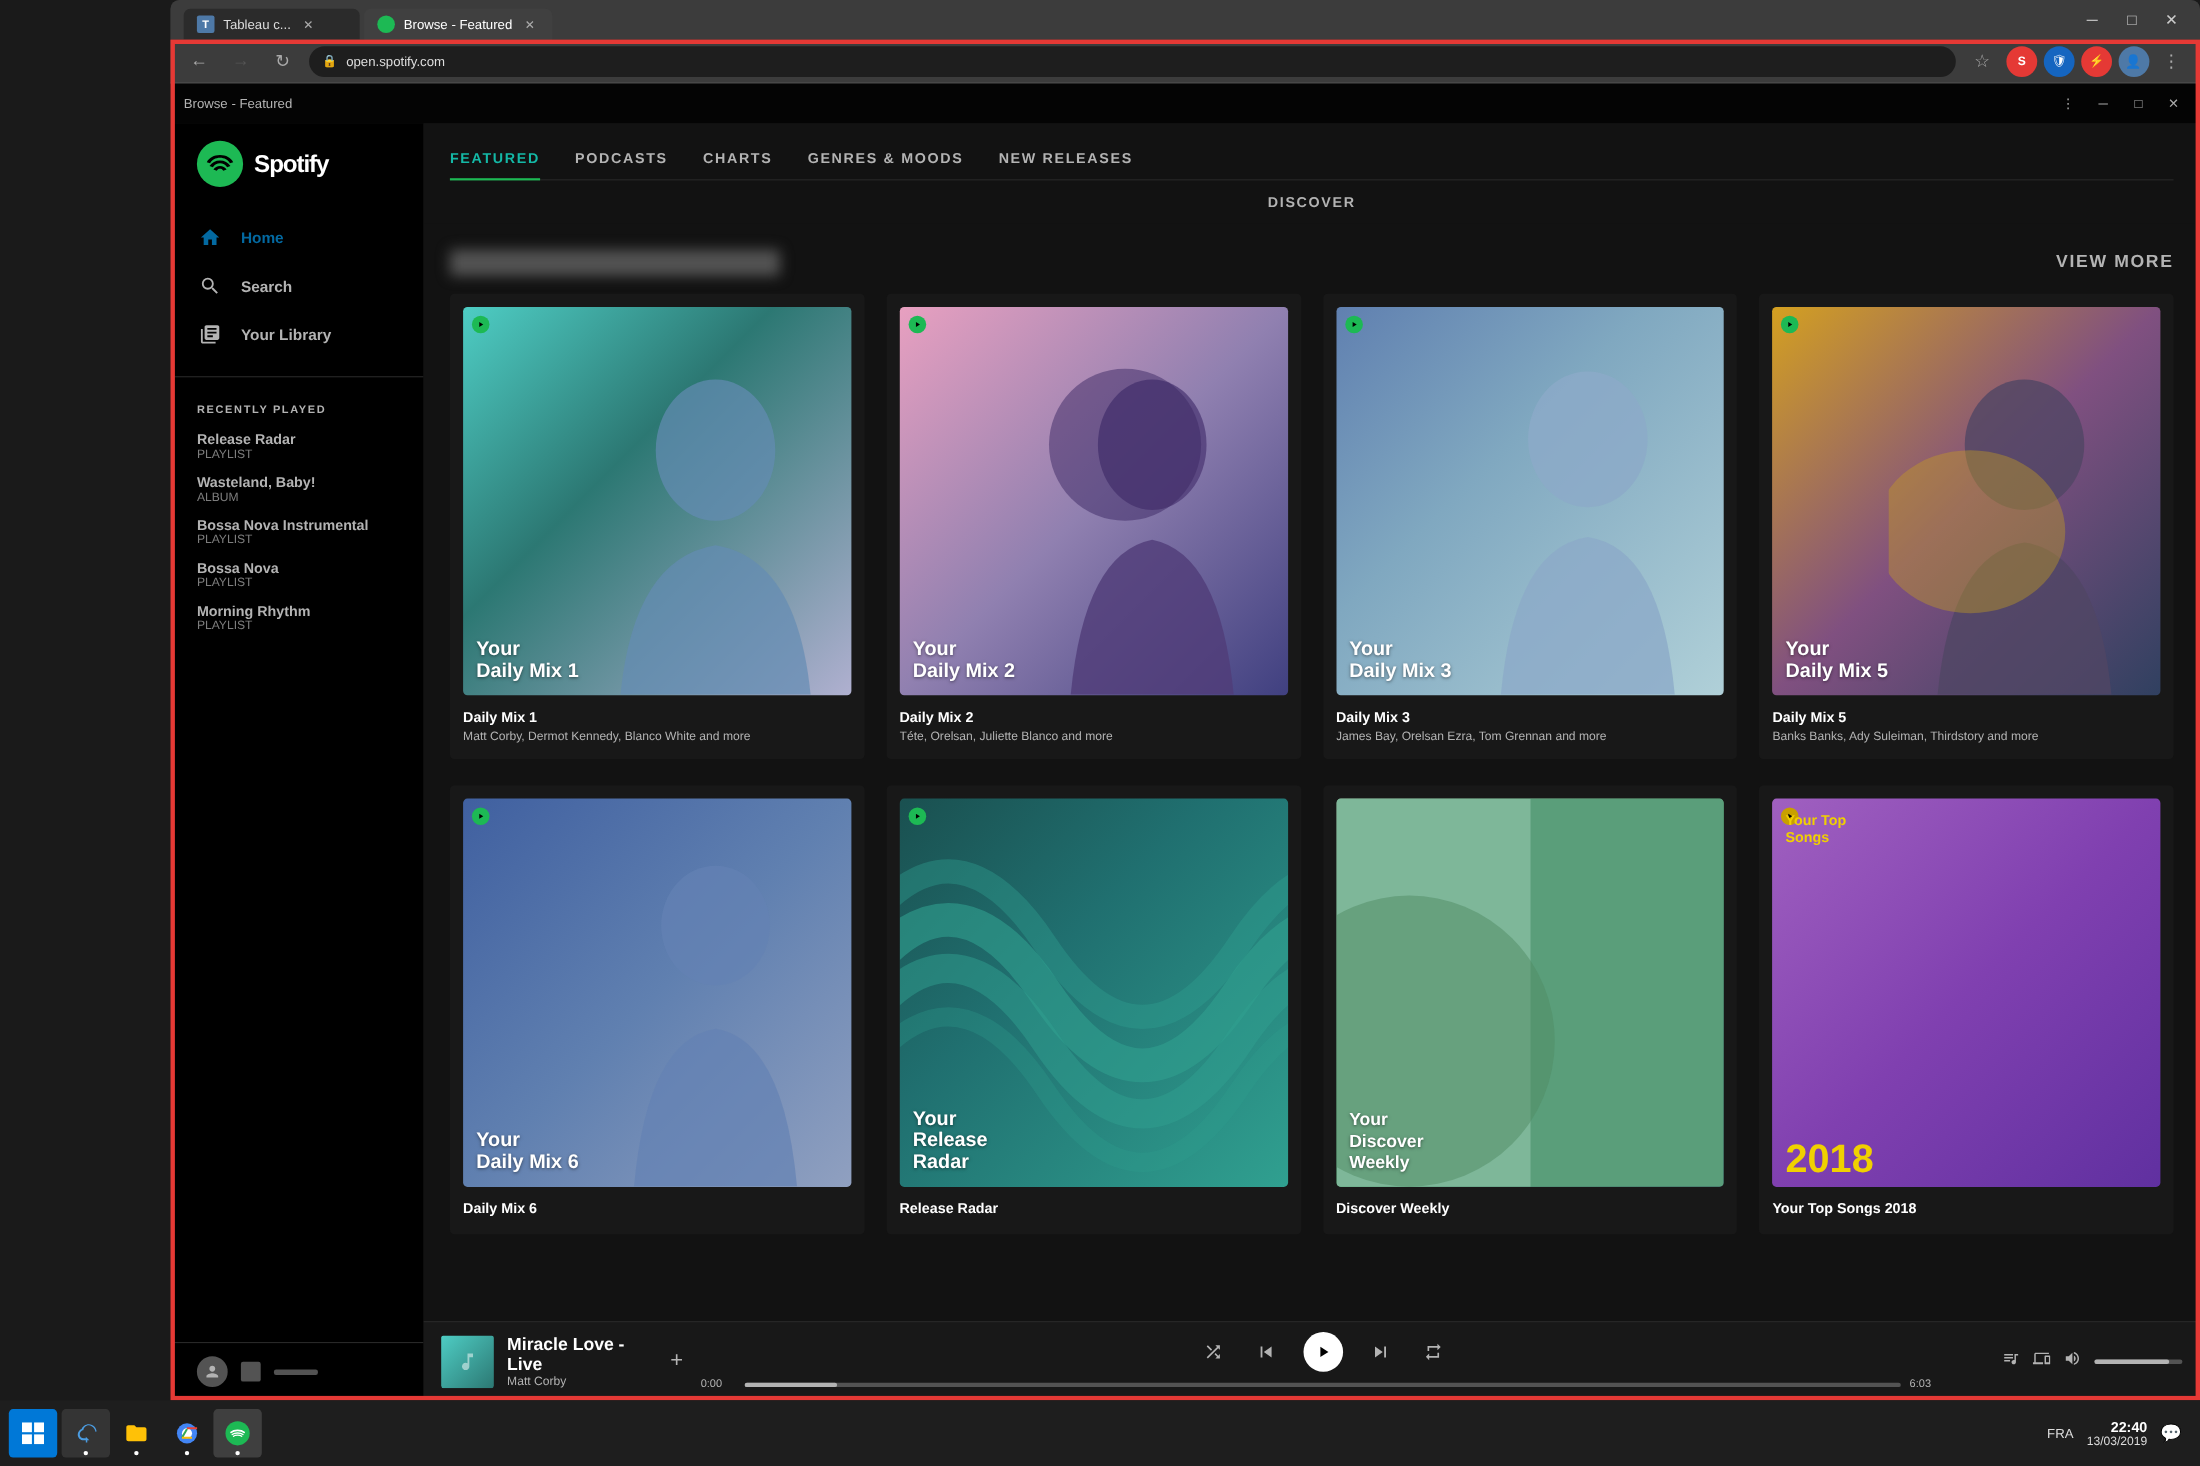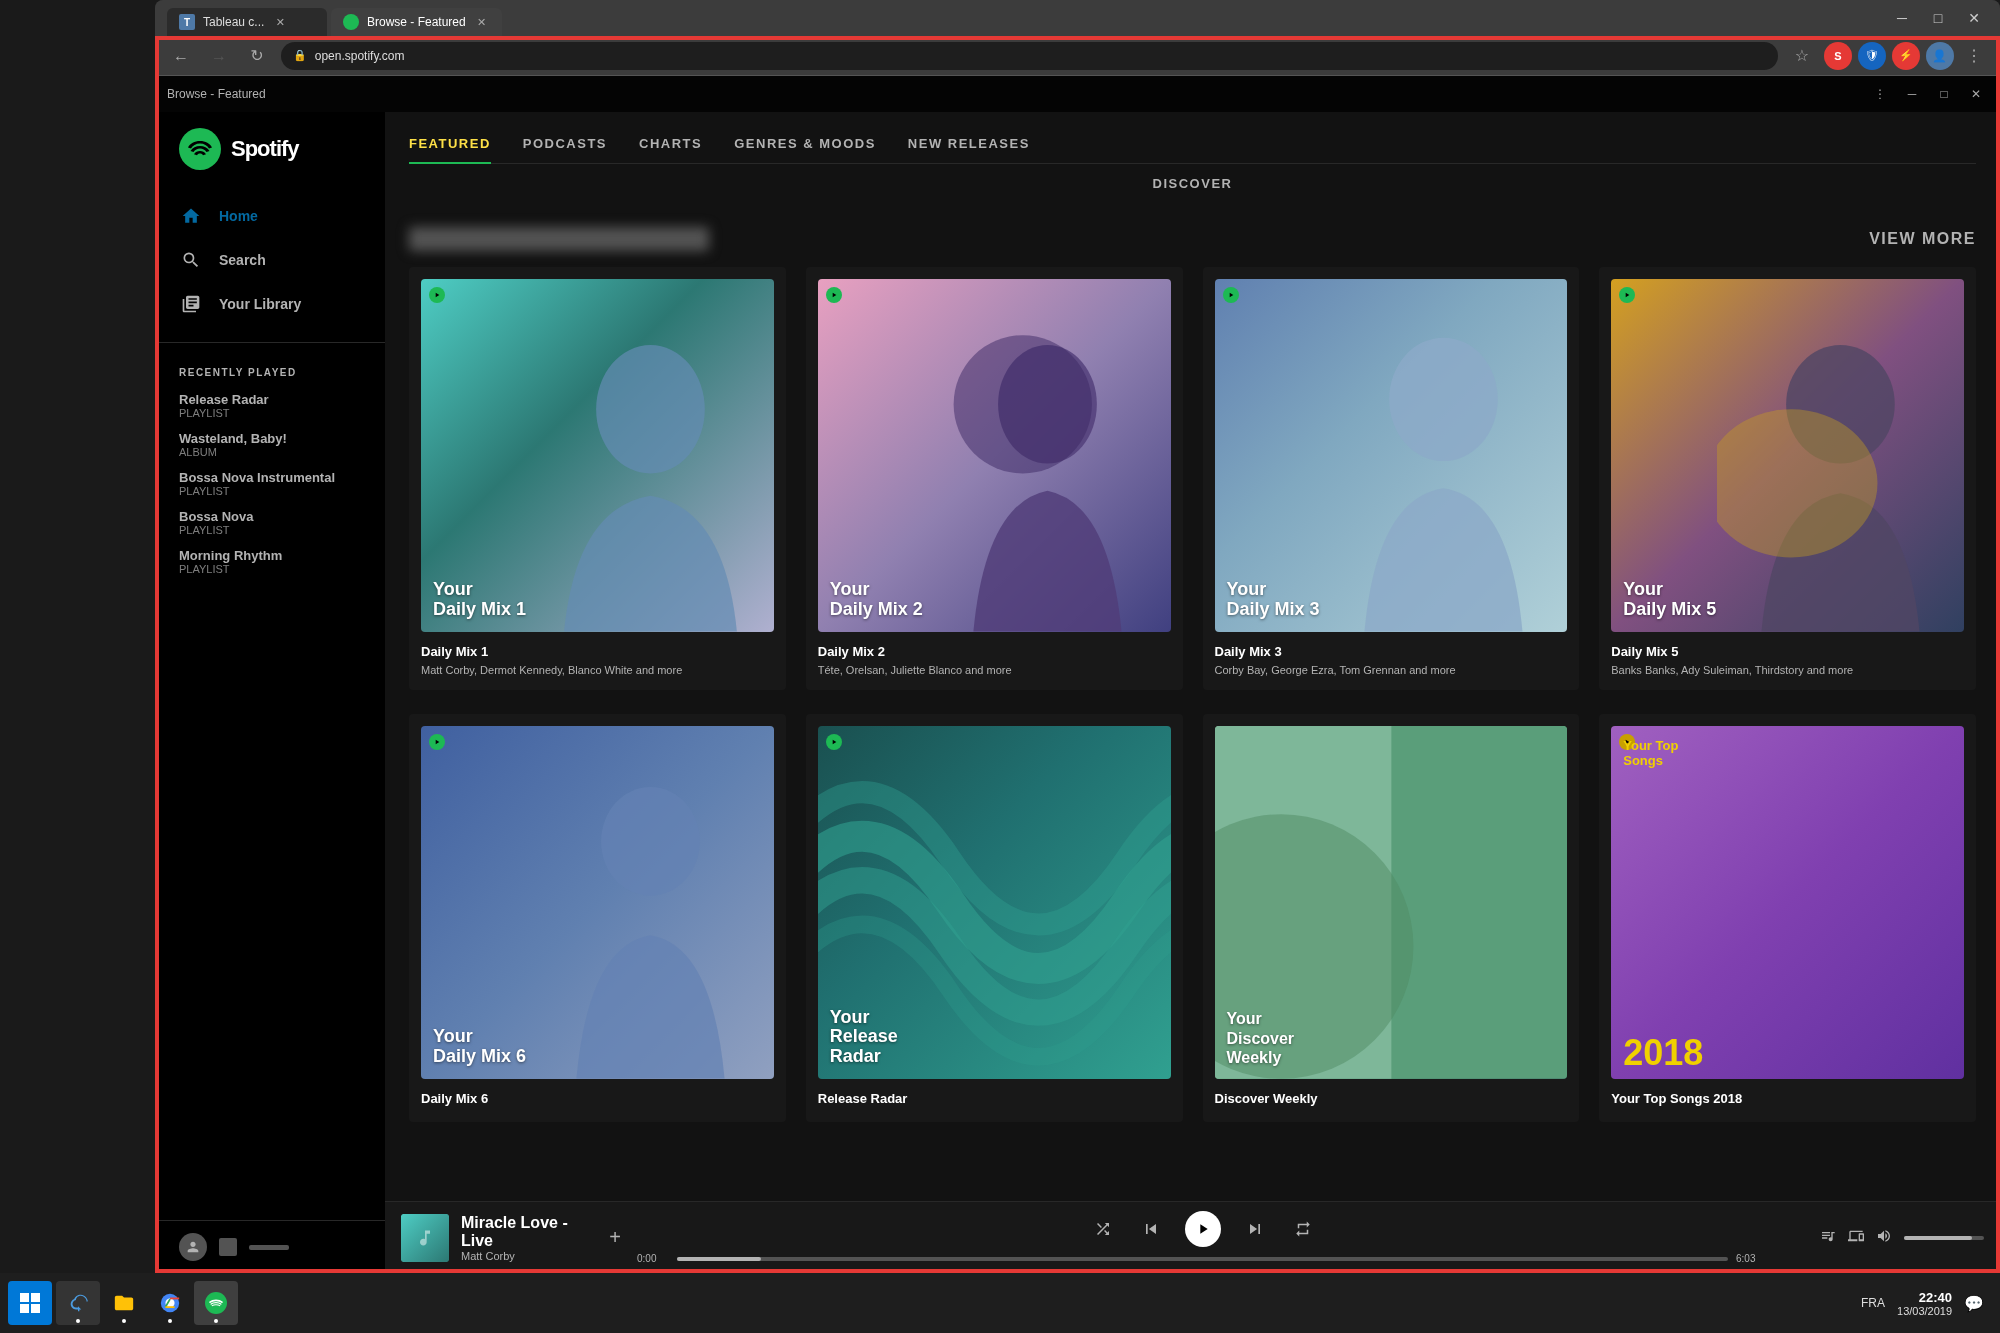--- a/index.html
+++ b/index.html
@@ -224,21 +224,21 @@
       padding: 8px 0 12px;
       color: #b3b3b3;
       font-size: 13px;
       font-weight: 700;
       letter-spacing: 1.5px;
       text-transform: uppercase;
       cursor: pointer;
       position: relative;
       text-decoration: none;
     }
-    .browse-tab.active { color: #fde047; }
+    .browse-tab.active { color: #14b8a6; }
     .browse-tab.active::after {
       content: '';
       position: absolute;
       bottom: -1px;
       left: 0;
       right: 0;
       height: 2px;
       background: #1db954;
     }
     .discover-tab {
@@ -742,21 +742,21 @@
                       <path d="M8 5v14l11-7z"></path>
                     </svg>
                 </div>
                 <svg class="person-silhouette" viewBox="0 0 100 120" preserveAspectRatio="xMaxYMax meet">
                   <ellipse cx="50" cy="26" rx="22" ry="25" fill="rgba(140,170,200,0.8)"></ellipse>
                   <path d="M18 120 Q23 66 50 62 Q77 66 82 120Z" fill="rgba(140,170,200,0.8)"></path>
                 </svg>
                 <div style="position:absolute;bottom:12px;left:12px;color:#fff;font-size:18px;font-weight:900;line-height:1.1;text-shadow:0 1px 3px rgba(0,0,0,.5);">Your<br>Daily Mix 3</div>
               </div>
               <div class="card-title">Daily Mix 3</div>
-              <div class="card-subtitle">Corby Bay, George Ezra, Tom Grennan and more</div>
+              <div class="card-subtitle">James Bay, Orelsan Ezra, Tom Grennan and more</div>
             </div>
 
             <div class="music-card">
               <div class="card-image mix5-bg">
                 <div class="spotify-green-dot">
                   <svg width="8" height="8" viewBox="0 0 24 24" fill="#000">
                       <path d="M8 5v14l11-7z"></path>
                     </svg>
                 </div>
                 <svg class="person-silhouette" viewBox="0 0 100 120" preserveAspectRatio="xMaxYMax meet">

